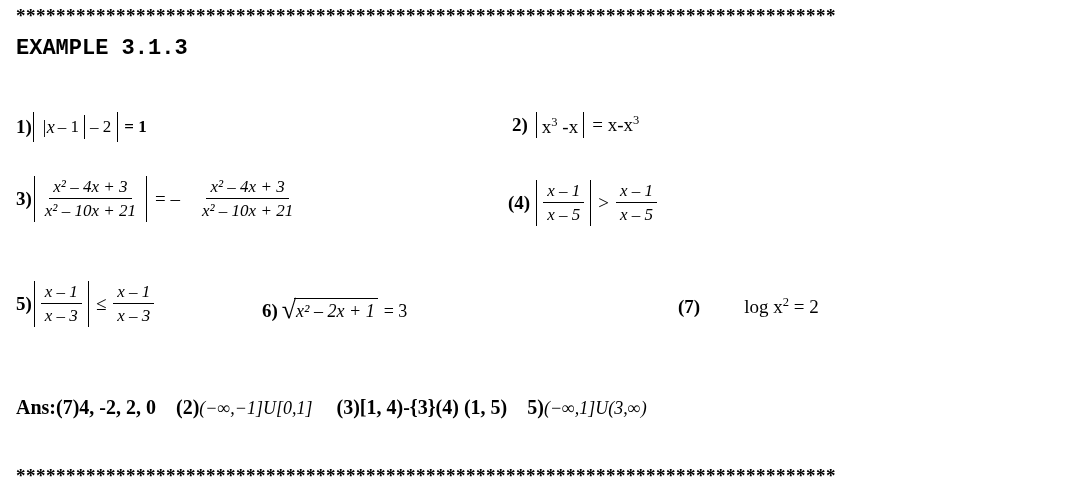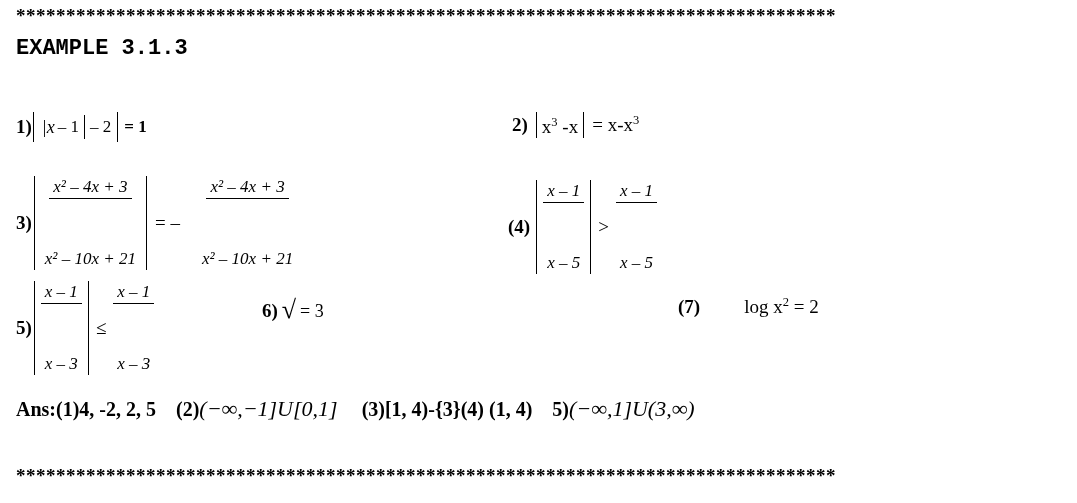--- a/index.html
+++ b/index.html
@@ -63,21 +63,20 @@
   
   .frac {
     display: inline-flex;
     flex-direction: column;
     align-items: center;
     justify-content: center;
     vertical-align: middle;
     font-style: italic;
     font-size: 17px;
     line-height: 1.25;
-    gap: 48px;
   }
   .frac .top {
     padding: 0 4px 1px 4px;
     border-bottom: 1.3px solid #000;
     white-space: nowrap;
   }
   .frac .bot {
     padding: 1px 4px 0 4px;
     white-space: nowrap;
     font-style: italic;
@@ -108,21 +107,21 @@
   
   .ansline {
     position: absolute;
     font-size: 20px;
     font-weight: 700;
     white-space: nowrap;
   }
   .interval {
     font-weight: 400;
     font-style: italic;
-    font-size: 22px;
+    font-size: 18px;
   }
 </style>
 </head>
 <body>
 
 <div class="page">
 
   <div class="rule rule-top">**********************************************************************************</div>
 
   <div class="title">EXAMPLE 3.1.3</div>
@@ -189,36 +188,37 @@
     <span class="frac">
       <span class="top">x – 1</span>
       <span class="bot">x – 3</span>
     </span>
   </div>
 
   <div class="row" style="left:262px; top:298px;">
     <span class="num">6)</span>
     <span class="radical" style="margin-left:4px;">
       <span class="radsign">√</span>
+      <span class="radbody">x² – 2x + 1</span>
     </span>
     <span class="up" style="font-size:18px; margin-left:6px;">= 3</span>
   </div>
 
   <div class="row" style="left:678px; top:296px;">
     <span class="num">(7)</span>
     <span class="up" style="font-size:19px; margin-left:44px;"><span>log x</span><sup>2</sup> <span>= 2</span></span>
   </div>
 
   <div class="ansline" style="left:16px; top:396px;">
-    <span>Ans:(1)</span><span>4, -2, 2, 5</span>
+    <span>Ans:(7)</span><span>4, -2, 2, 0</span>
     <span style="display:inline-block; width:10px;"></span>
     <span>(2)</span><span class="interval">(−∞,−1]U[0,1]</span>
     <span style="display:inline-block; width:14px;"></span>
     <span>(3)</span><span>[1, 4)-{3}</span><span>(4)</span>
-    <span>(1, 4)</span>
+    <span>(1, 5)</span>
     <span style="display:inline-block; width:10px;"></span>
     <span>5)</span><span class="interval">(−∞,1]U(3,∞)</span>
   </div>
 
 
   <div class="rule rule-bottom">**********************************************************************************</div>
 
 </div>
 
 </body></html>

